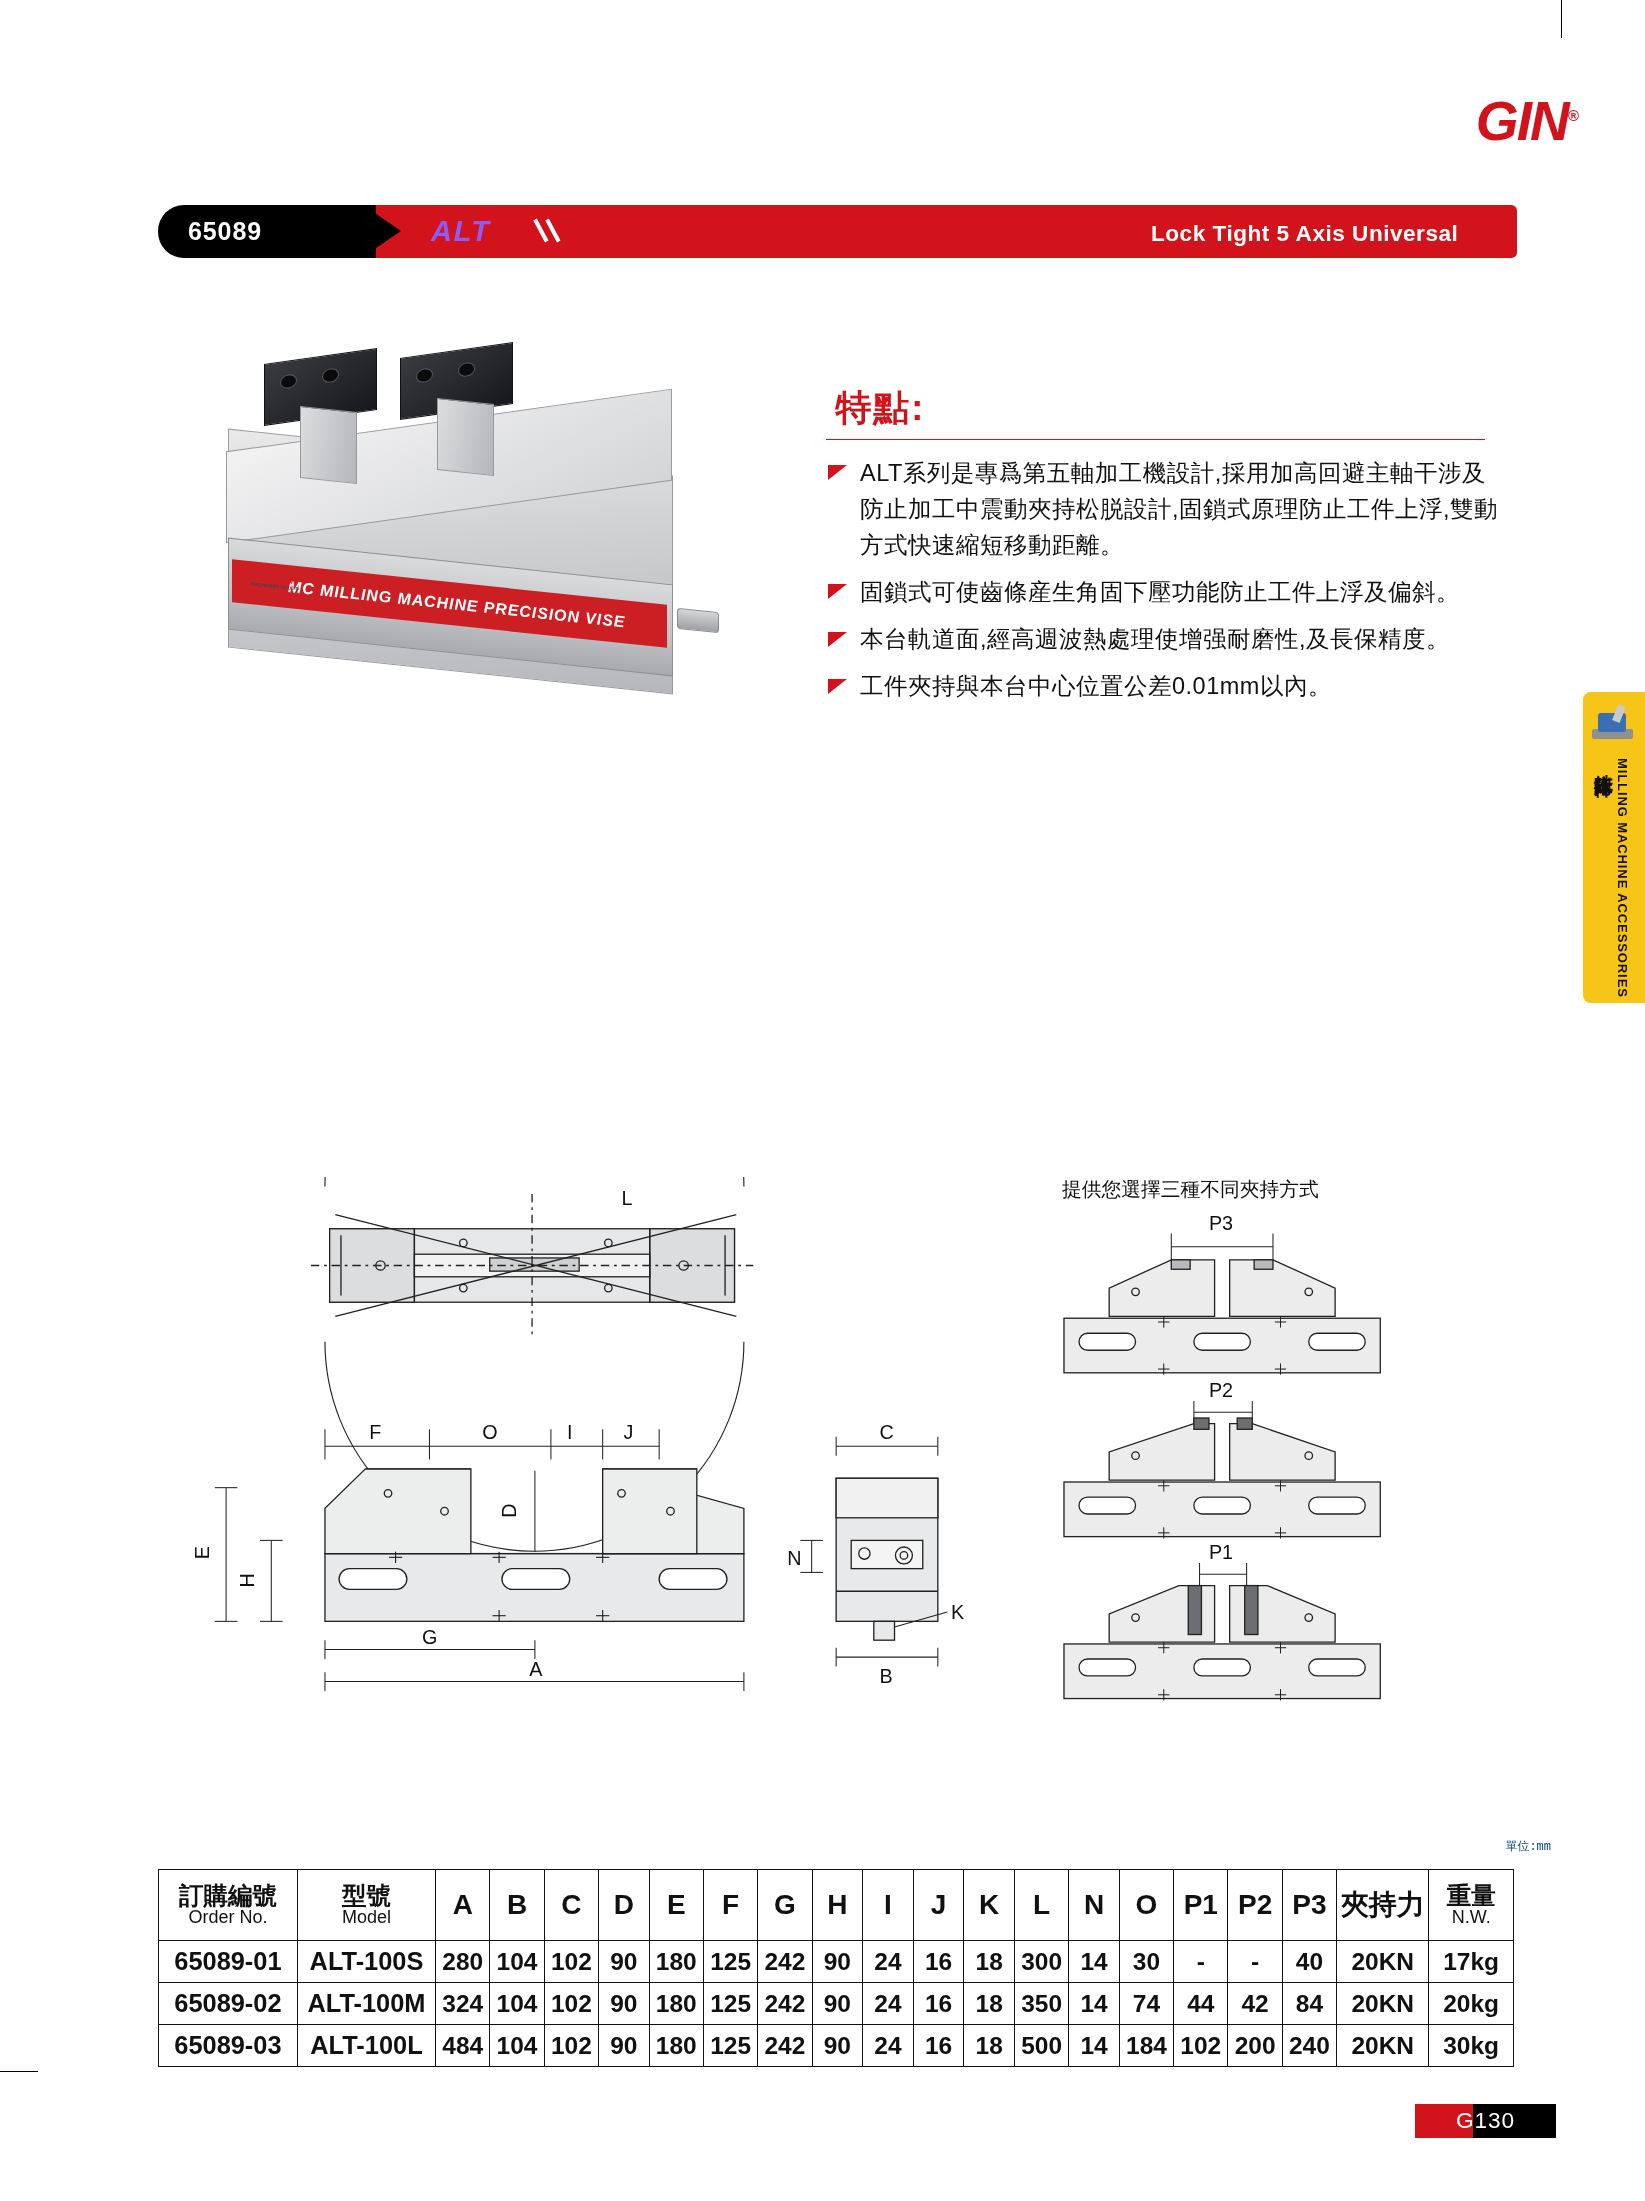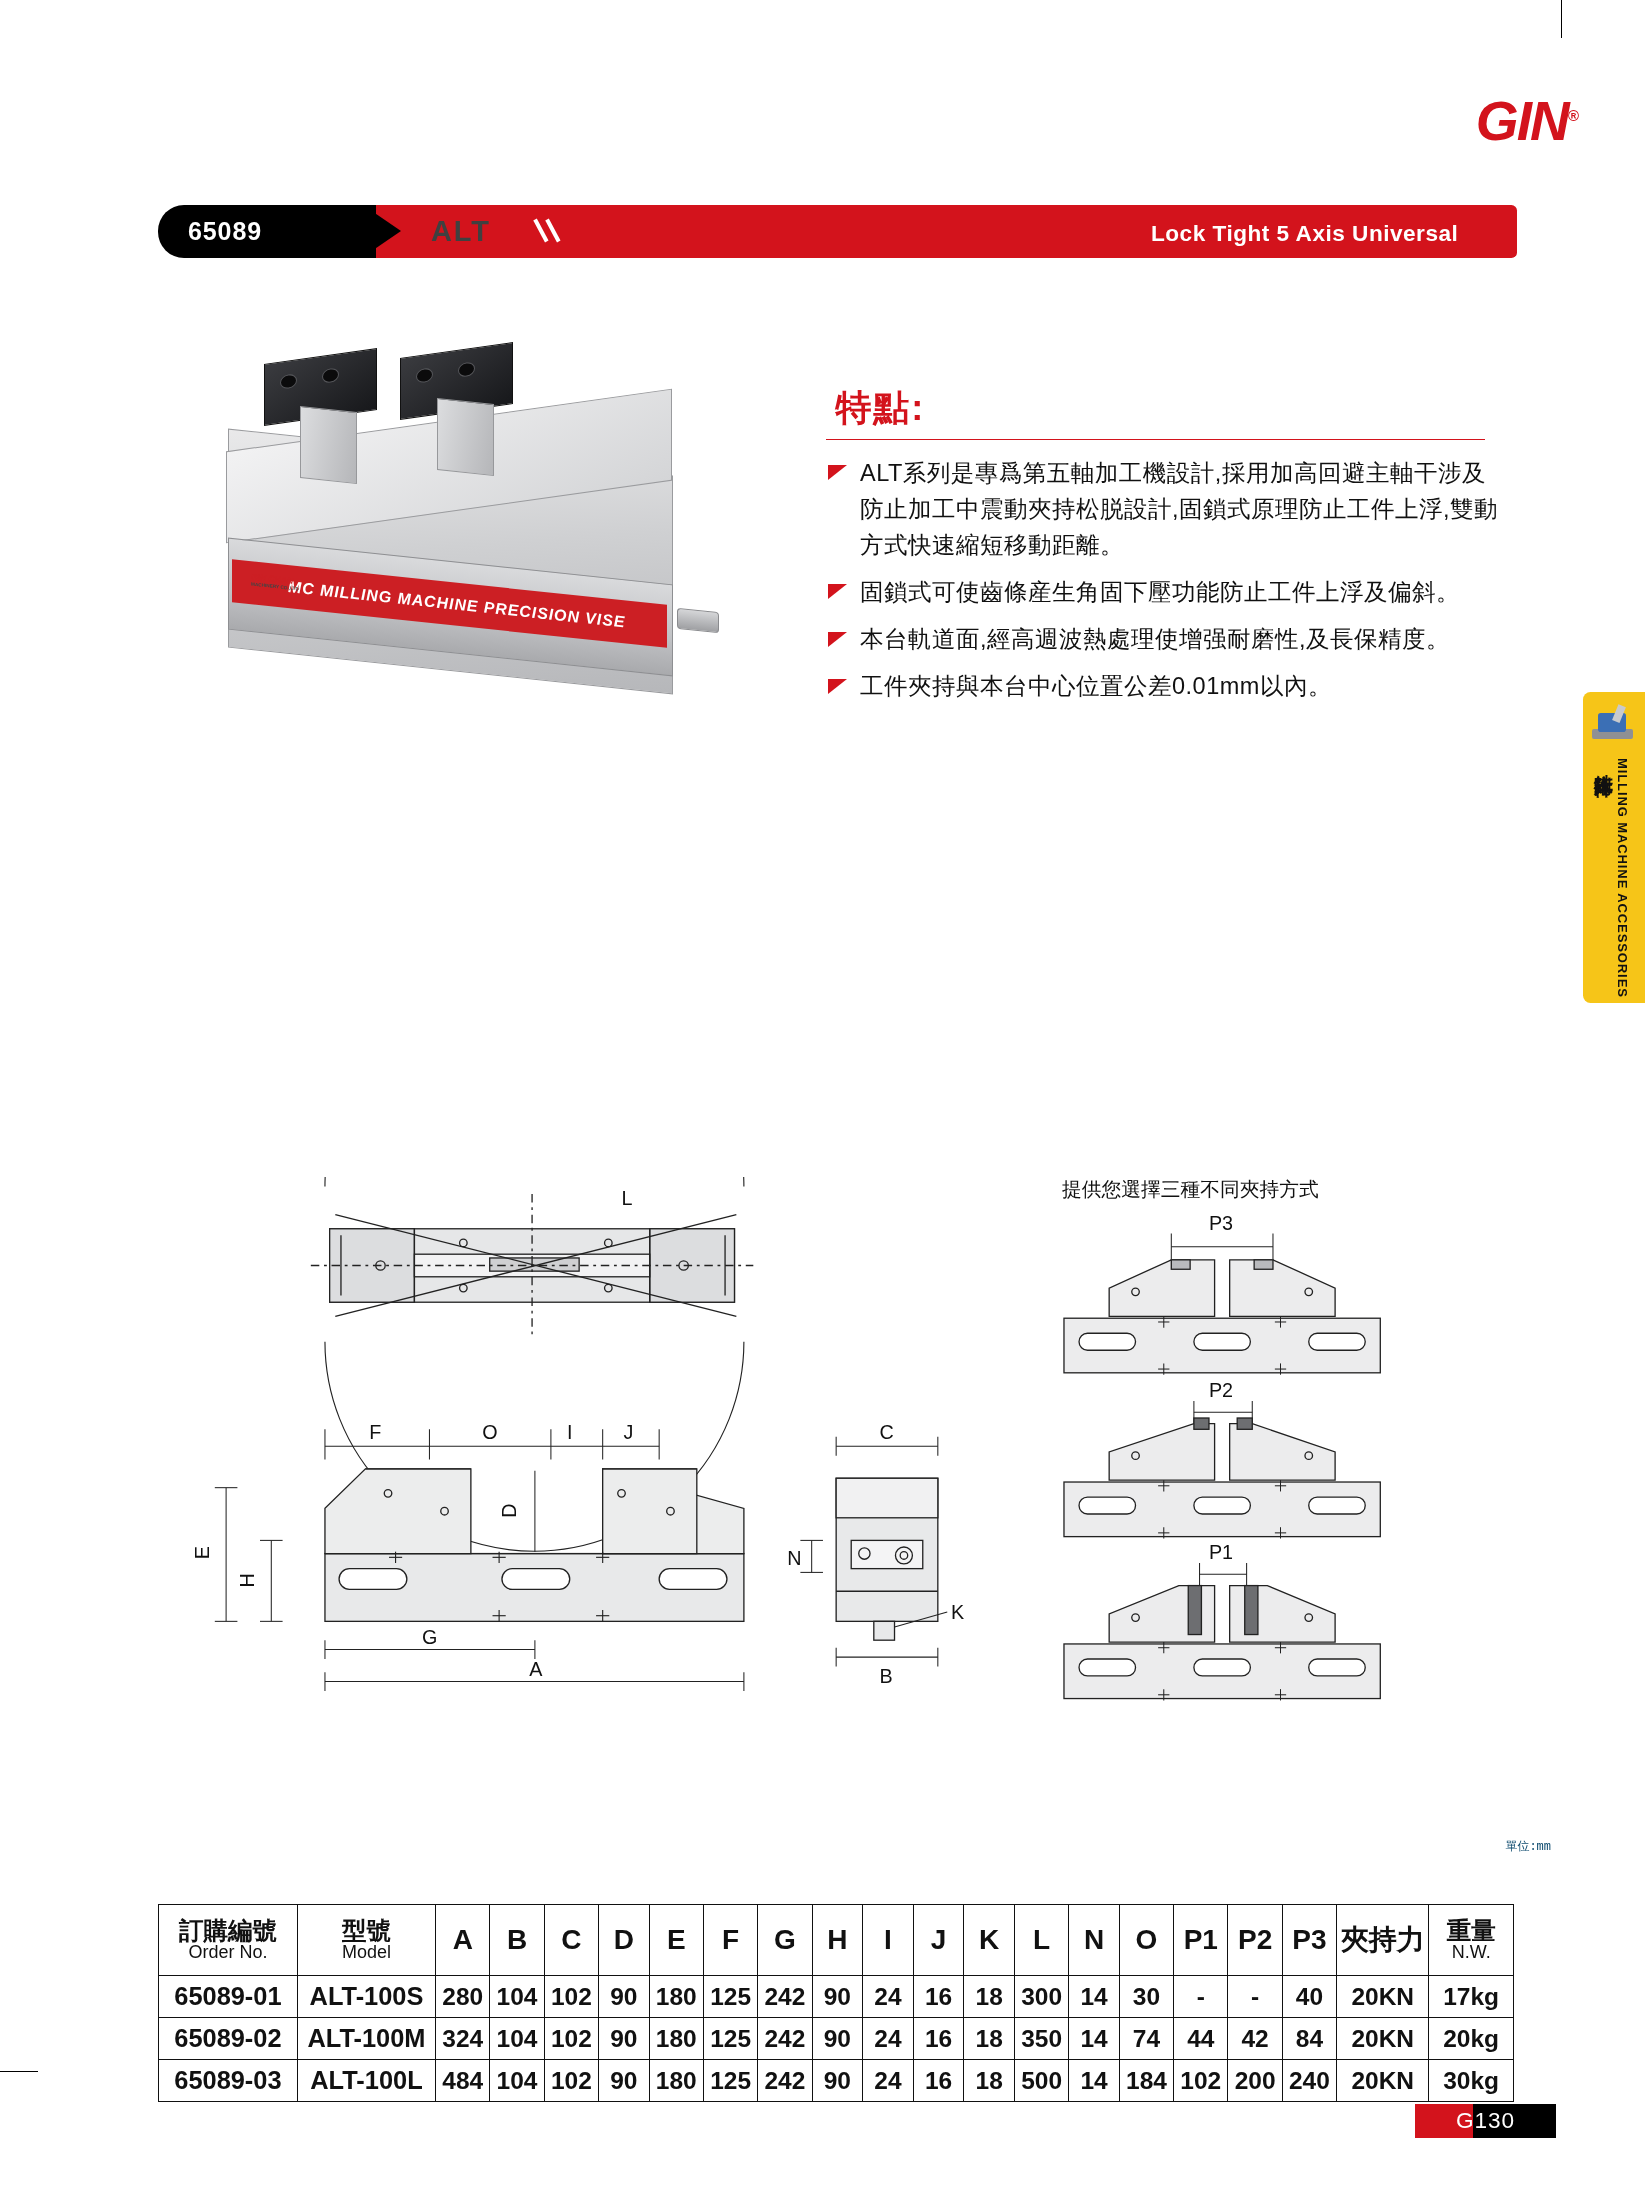--- a/index.html
+++ b/index.html
@@ -82,25 +82,26 @@
   .tb-red {
     position: absolute;
     left: 218px; top: 0;
     width: 1141px; height: 53px;
     background: #d3131c;
     border-radius: 0 5.6px 5.6px 0;
   }
   .tb-alt {
     position: absolute;
     left: 273px; top: 0;
-    color: #404040;
+    color: #8b5cf6;
     font-size: 29px;
     font-weight: bold;
     line-height: 53px;
     letter-spacing: 1.9px;
+    font-style: italic;
   }
   .tb-chev {
     position: absolute;
     left: 377px; top: 7.5px;
     width: 24.5px; height: 38px;
   }
   .tb-chev::before, .tb-chev::after {
     content: "";
     position: absolute;
     width: 3.8px; height: 25.4px;
@@ -344,21 +345,20 @@
   .spec-wrap {
     position: absolute;
     left: 158px;
     top: 1869px;
     width: 1356px;
   }
   table.spec {
     border-collapse: collapse;
     width: 1356px;
     font-size: 22.6px;
-    margin-top: 35px;
   }
   table.spec th, table.spec td {
     border: 0.9px solid #111;
     text-align: center;
     padding: 0;
     font-weight: bold;
     color: #111;
   }
   table.spec thead th {
     height: 70px;

